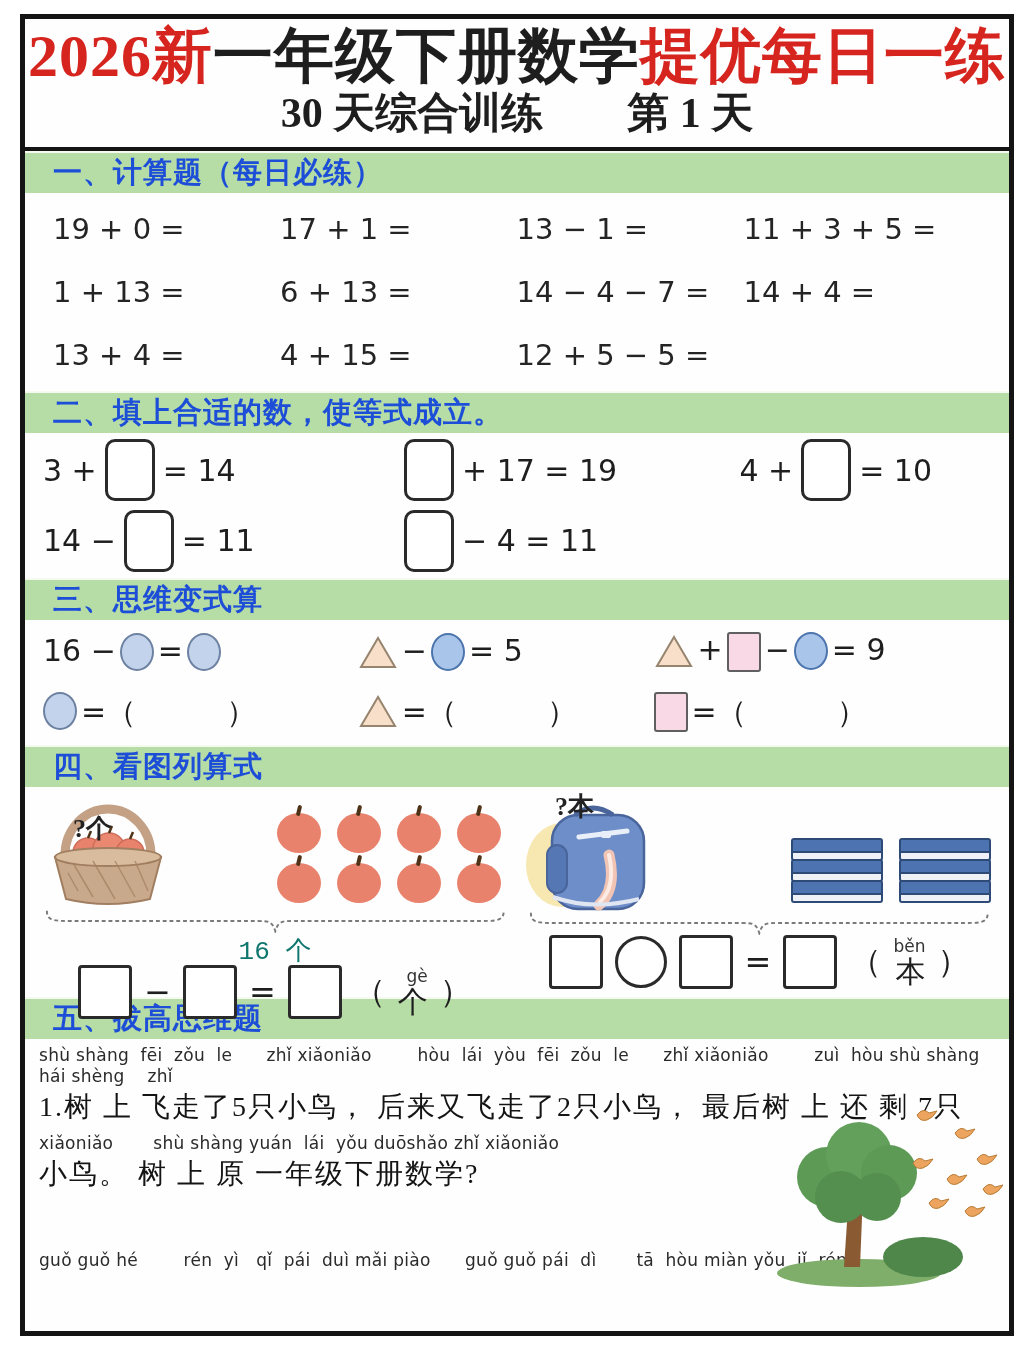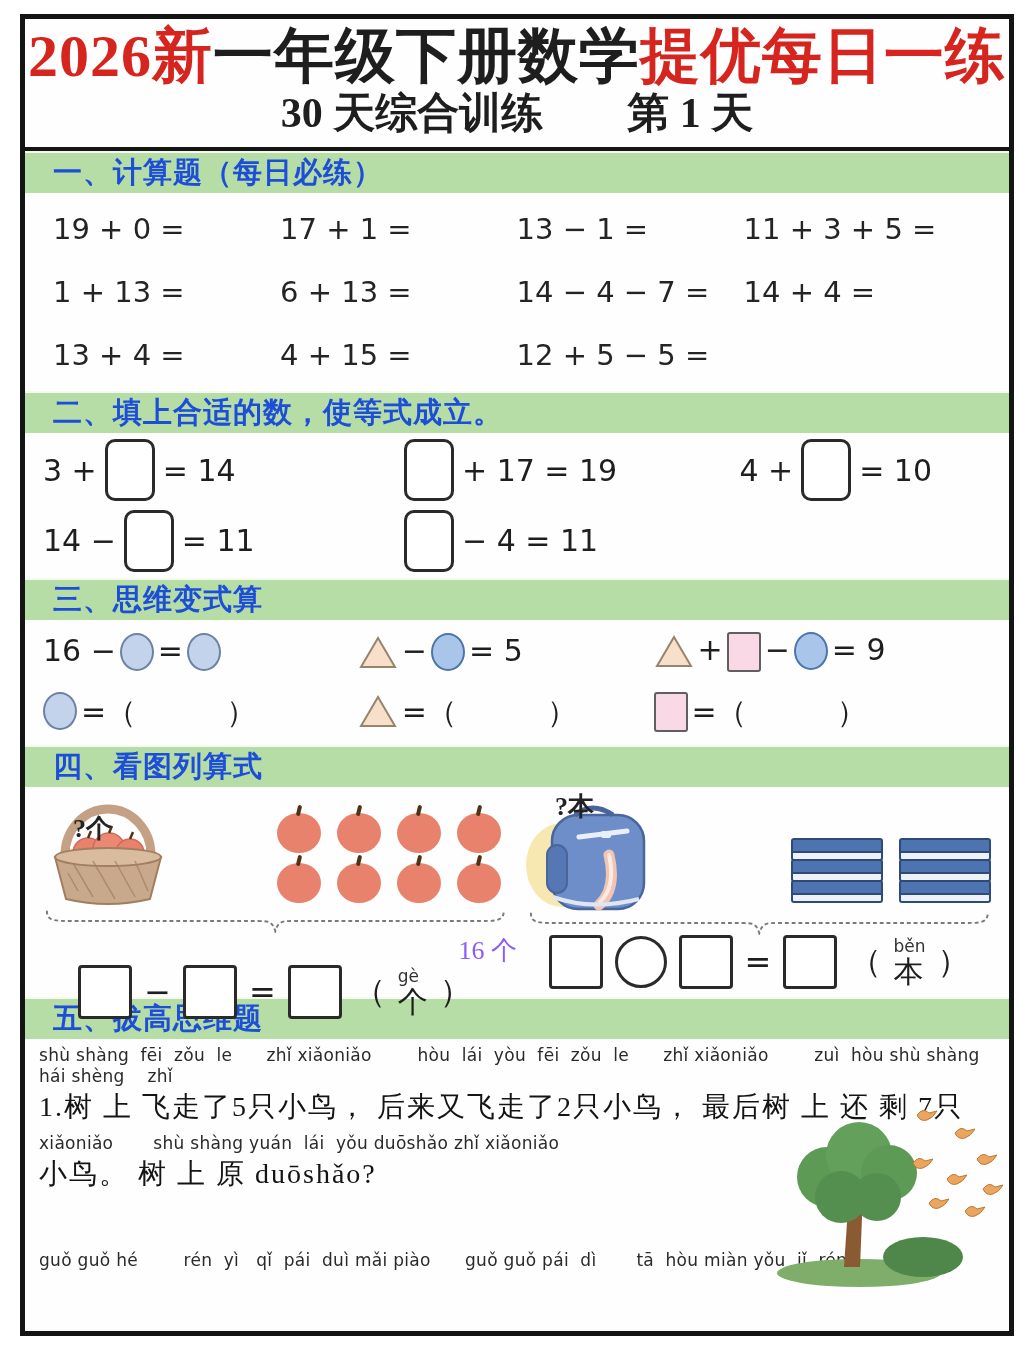--- a/index.html
+++ b/index.html
@@ -66,25 +66,25 @@
   .figbox { position:relative; flex:none; }
   .figlabel { position:absolute; font-family:"Liberation Serif", serif; font-weight:bold; font-size:26px; color:#222; white-space:nowrap; z-index:2; }
   .applegrid { display:grid; grid-template-columns:repeat(4,46px); gap:10px 14px; margin-left:auto; margin-right:14px; margin-bottom:6px; }
   .apple { position:relative; width:44px; height:40px; background:#e9826d; border-radius:50%; }
   .apple::before { content:""; position:absolute; top:-8px; left:20px; width:4px; height:11px; background:#4f3318; border-radius:2px; transform:rotate(14deg); }
   .bookrow { display:flex; gap:16px; margin-left:auto; margin-right:10px; margin-bottom:8px; }
   .bookstack { display:flex; flex-direction:column; }
   .book { width:92px; height:23px; border:2px solid #2e4a77; border-radius:3px;
           background:linear-gradient(#4d74b0 60%, #2e4a77 60%, #2e4a77 68%, #eef1f5 68%); margin-top:-2px; }
   .brace { width:96%; height:24px; margin:0 auto; flex:none; }
-  .bracelabel { text-align:right; font-family:Liberation Serif, serif; font-size:26px; color:#8b5cf6; height:32px; }
+  .bracelabel { text-align:center; font-family:Liberation Mono, monospace; font-size:26px; color:#0f766e; height:32px; }
   .eqrow { display:flex; align-items:center; justify-content:center; gap:12px; font-size:32px; margin-top:auto; margin-bottom:2px; }
   .sqbox { width:54px; height:54px; border:3px solid #2a2a2a; border-radius:4px; background:#fff; flex:none; }
   .opcircle { width:52px; height:52px; border:3px solid #2a2a2a; border-radius:50%; background:#fff; flex:none; }
-  .unitruby { display:inline-flex; flex-direction:column; align-items:flex-start; line-height:1; }
+  .unitruby { display:inline-flex; flex-direction:column; align-items:flex-end; line-height:1; }
   .unitruby .py { font-size:17px; color:#333; margin-bottom:2px; }
   .unitruby .cn { font-family:"Liberation Serif", serif; font-size:30px; }
   .paren { font-size:32px; }
 
   
   .words { flex:1; position:relative; padding:6px 14px 0 14px; overflow:hidden; }
   .pinyin { font-size:17px; color:#2a2a2a; white-space:pre-wrap; letter-spacing:0.3px; line-height:1.25; }
   .hanzi { font-family:Liberation Serif, serif; font-size:28px; color:#141414; white-space:pre-wrap; letter-spacing:2px; line-height:1.35; margin-bottom:8px; }
   .p2block { margin-top:58px; }
   .treefig { position:absolute; right:6px; top:66px; width:232px; height:190px; }
@@ -282,21 +282,21 @@
       </div>
     </div>
   </div>
 
   <div class="band">五、拔高思维题</div>
   <div class="words">
     <div>
       <div class="pinyin">shù shàng  fēi  zǒu  le      zhǐ xiǎoniǎo        hòu  lái  yòu  fēi  zǒu  le      zhǐ xiǎoniǎo        zuì  hòu shù shàng hái shèng    zhǐ</div>
       <div class="hanzi">1.树 上 飞走了5只小鸟， 后来又飞走了2只小鸟， 最后树 上 还 剩 7只</div>
       <div class="pinyin">xiǎoniǎo       shù shàng yuán  lái  yǒu duōshǎo zhǐ xiǎoniǎo</div>
-      <div class="hanzi">小鸟。 树 上 原 duōshǎo?</div>
+      <div class="hanzi">小鸟。 树 上 原 一年级下册数学?</div>
     </div>
     <div class="p2block">
       <div class="pinyin">guǒ guǒ hé        rén  yì   qǐ  pái  duì mǎi piào      guǒ guǒ pái  dì       tā  hòu miàn yǒu  jǐ  rén</div>
     </div>
 
     <svg class="treefig" viewBox="0 0 232 190">
       <ellipse cx="88" cy="168" rx="82" ry="14" fill="#7fae6a"></ellipse>
       <ellipse cx="152" cy="152" rx="40" ry="20" fill="#4e8749"></ellipse>
       <path d="M78,88 L92,88 L89,162 L73,162 Z" fill="#8a5a33"></path>
       <circle cx="56" cy="72" r="30" fill="#5d9a56"></circle>

